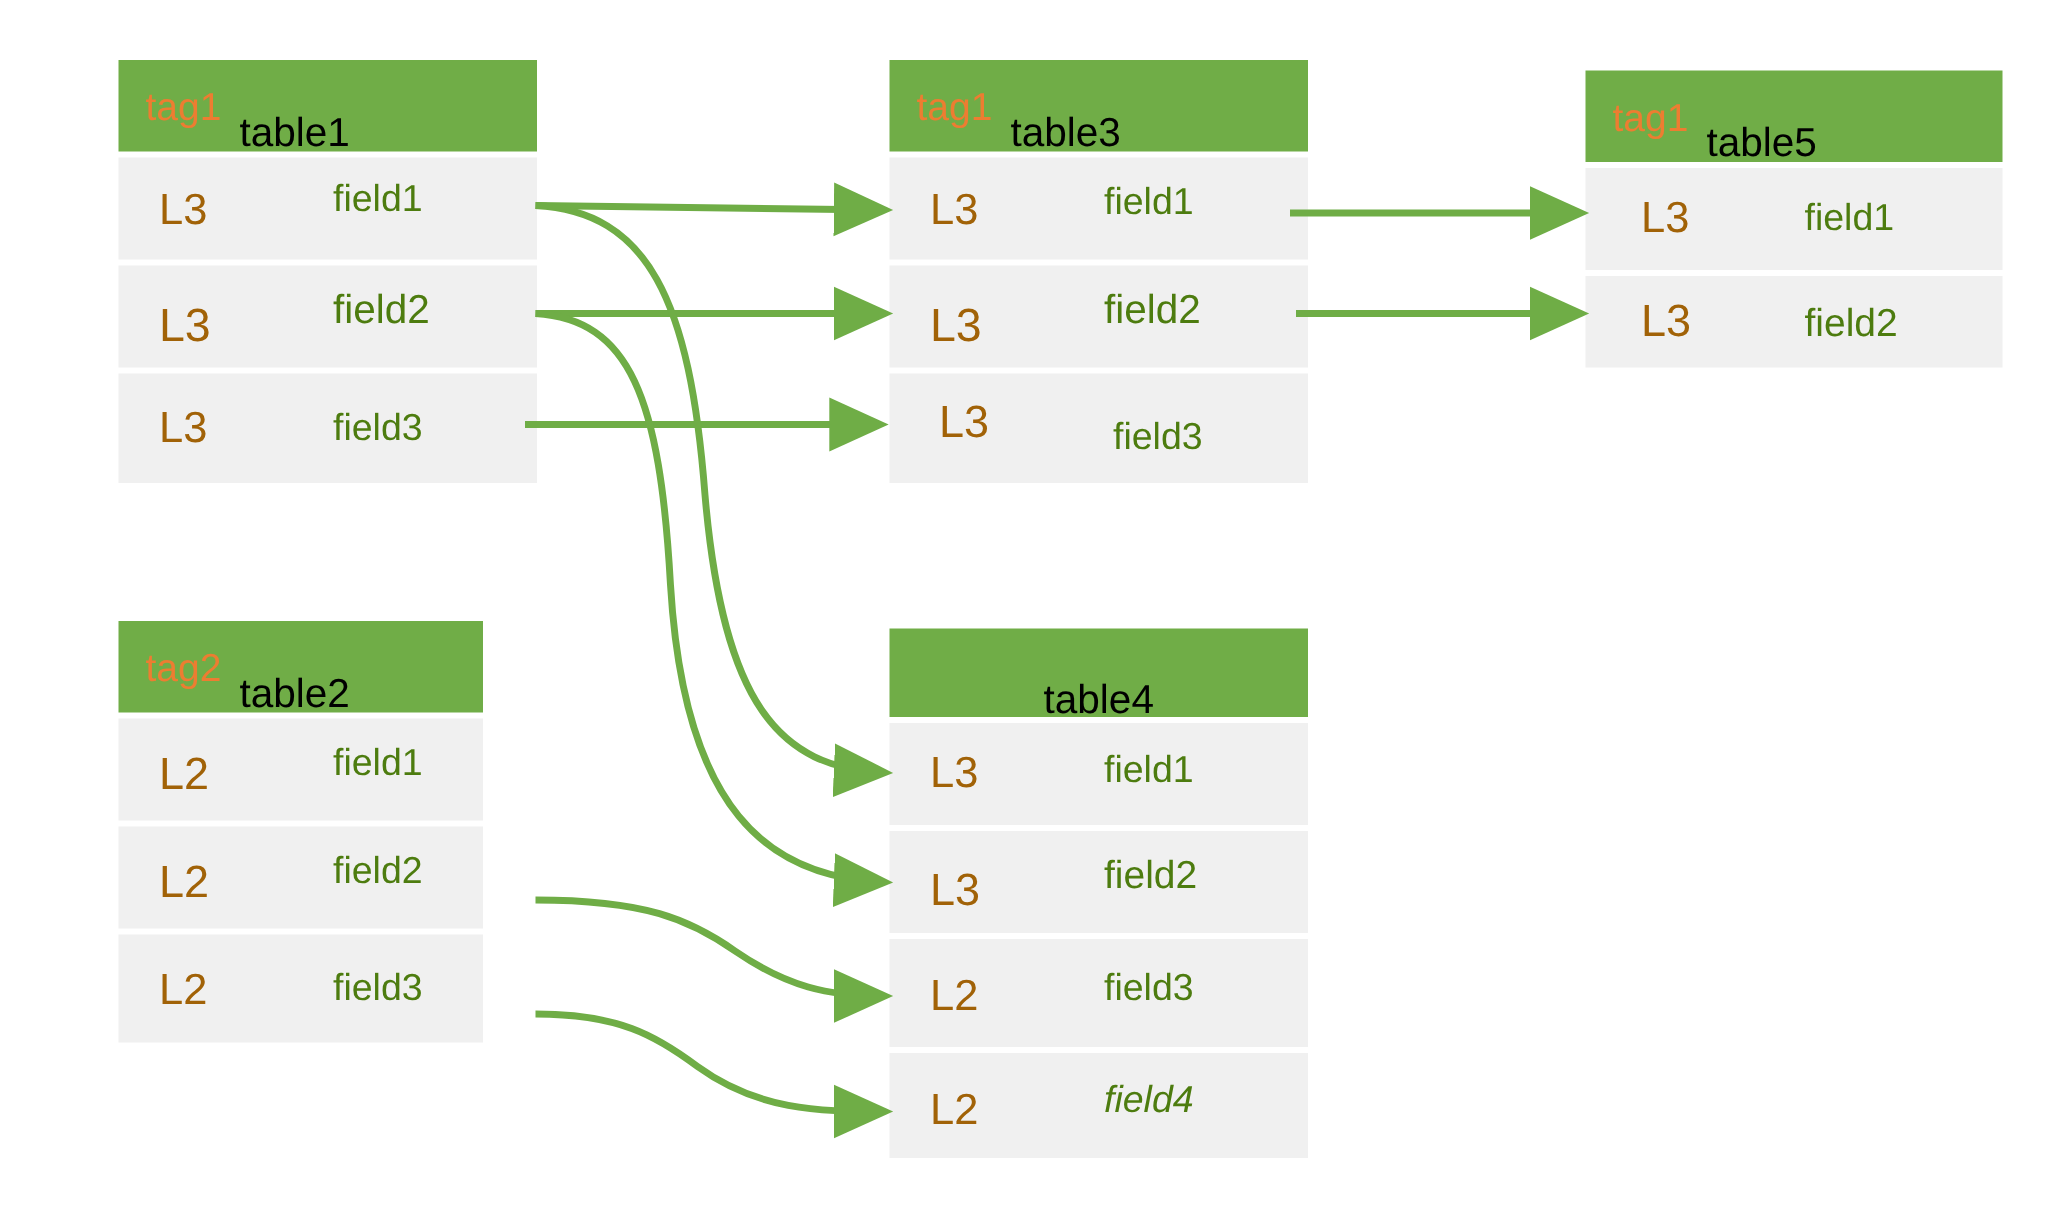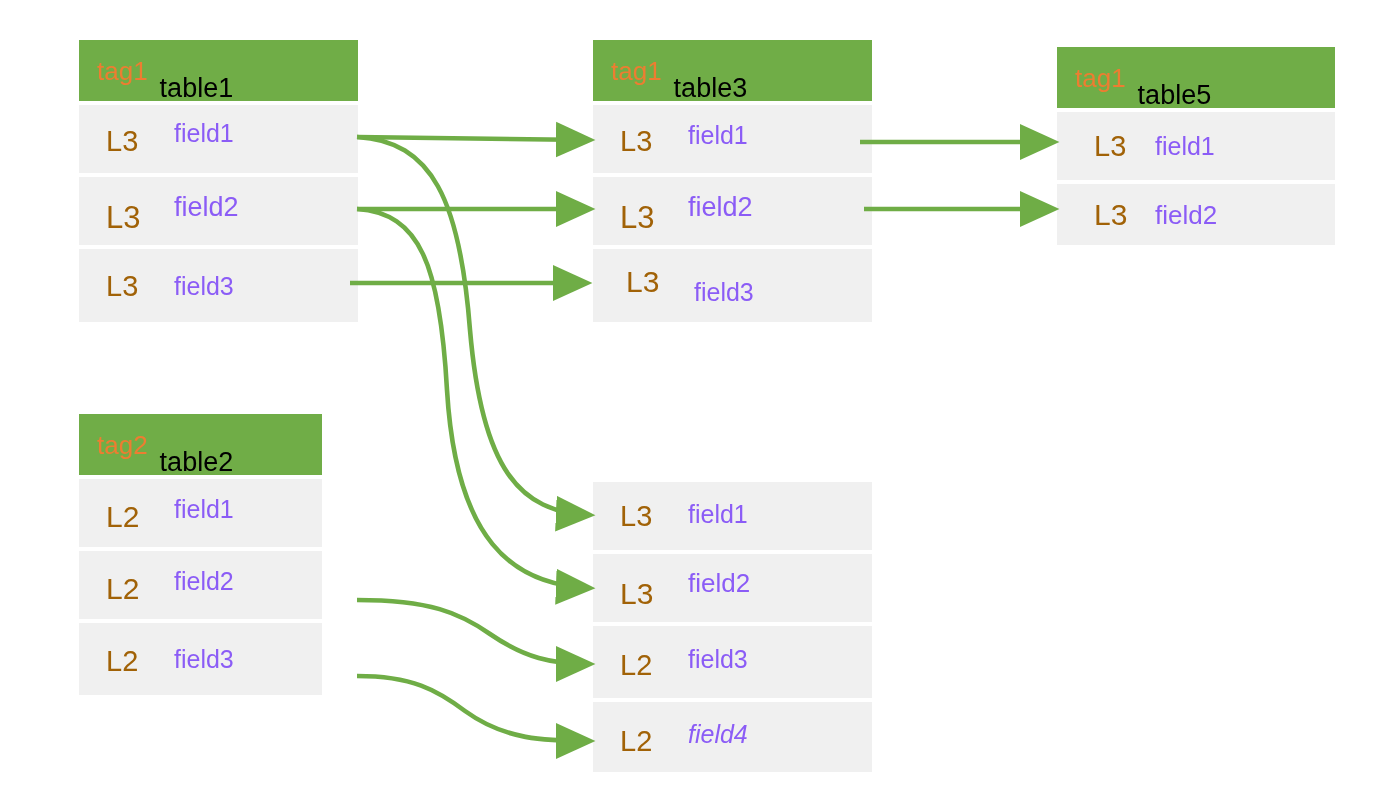--- a/index.html
+++ b/index.html
@@ -81,24 +81,25 @@
     white-space: nowrap;
   }
 
   .lvl {
     color: #a16207;
     font-size: 29px;
     line-height: 1;
     display: inline-block;
   }
   .fname {
-    color: #8b5cf6;
+    color: #4d7c0f;
     font-size: 25px;
     line-height: 1;
     display: inline-block;
+    margin-left: 48px;
   }
 </style>
 </head>
 <body>
 
 <div id="canvas">
 
   <svg class="arrows" viewBox="0 0 1374 806">
     <defs>
       <marker id="ah" markerWidth="9" markerHeight="9" refX="7.2" refY="4.5" orient="auto" markerUnits="strokeWidth">
@@ -177,20 +178,23 @@
         <div class="tbl-row" style="top: 137px; height: 68px; background: rgb(240, 240, 240); position: absolute;">
           <span class="lvl" style="font-size: 31px; position: absolute; left: 27px; top: 50%; transform: translateY(calc(-50% + 6px));">L3</span>
           <span class="fname" style="font-size: 27px; position: absolute; left: 95px; top: 50%; transform: translateY(calc(-50% - 4px));">field2</span>
         </div>
         <div class="tbl-row" style="top: 209px; height: 73px; background: rgb(240, 240, 240); position: absolute;">
           <span class="lvl" style="font-size: 30px; position: absolute; left: 33px; top: 50%; transform: translateY(calc(-50% - 4px));">L3</span>
           <span class="fname" style="font-size: 25px; position: absolute; left: 101px; top: 50%; transform: translateY(calc(-50% + 6px));">field3</span>
         </div>
       </div>
       <div class="table-card" style="left: 593px; top: 419px; width: 279px; height: 353px;">
+        <div class="tbl-header no-tag" style="height: 59px; background: rgb(112, 173, 71);">
+          <span class="tbl-title">table4</span>
+        </div>
         <div class="tbl-row" style="top: 63px; height: 68px; background: rgb(240, 240, 240); position: absolute;">
           <span class="lvl" style="font-size: 29px; position: absolute; left: 27px; top: 50%; transform: translateY(calc(-50% + 0px));">L3</span>
           <span class="fname" style="font-size: 25px; position: absolute; left: 95px; top: 50%; transform: translateY(calc(-50% - 2px));">field1</span>
         </div>
         <div class="tbl-row" style="top: 135px; height: 68px; background: rgb(240, 240, 240); position: absolute;">
           <span class="lvl" style="font-size: 30px; position: absolute; left: 27px; top: 50%; transform: translateY(calc(-50% + 6px));">L3</span>
           <span class="fname" style="font-size: 26px; position: absolute; left: 95px; top: 50%; transform: translateY(calc(-50% - 5px));">field2</span>
         </div>
         <div class="tbl-row" style="top: 207px; height: 72px; background: rgb(240, 240, 240); position: absolute;">
           <span class="lvl" style="font-size: 29px; position: absolute; left: 27px; top: 50%; transform: translateY(calc(-50% + 3px));">L2</span>

